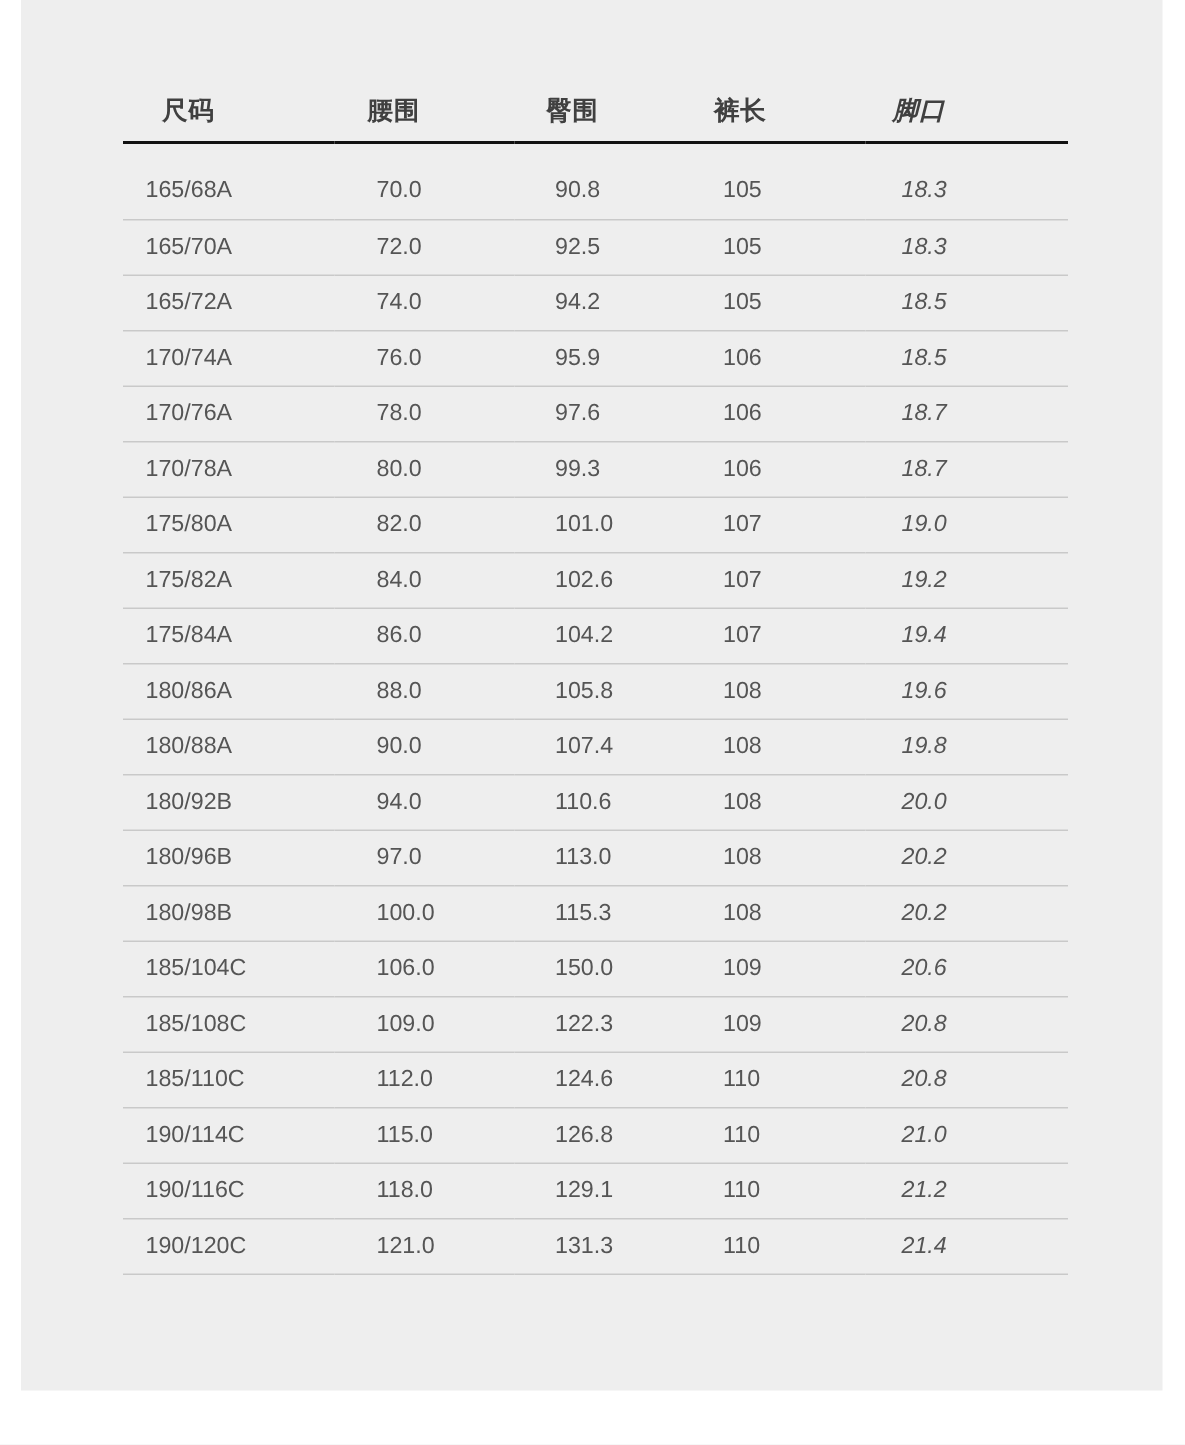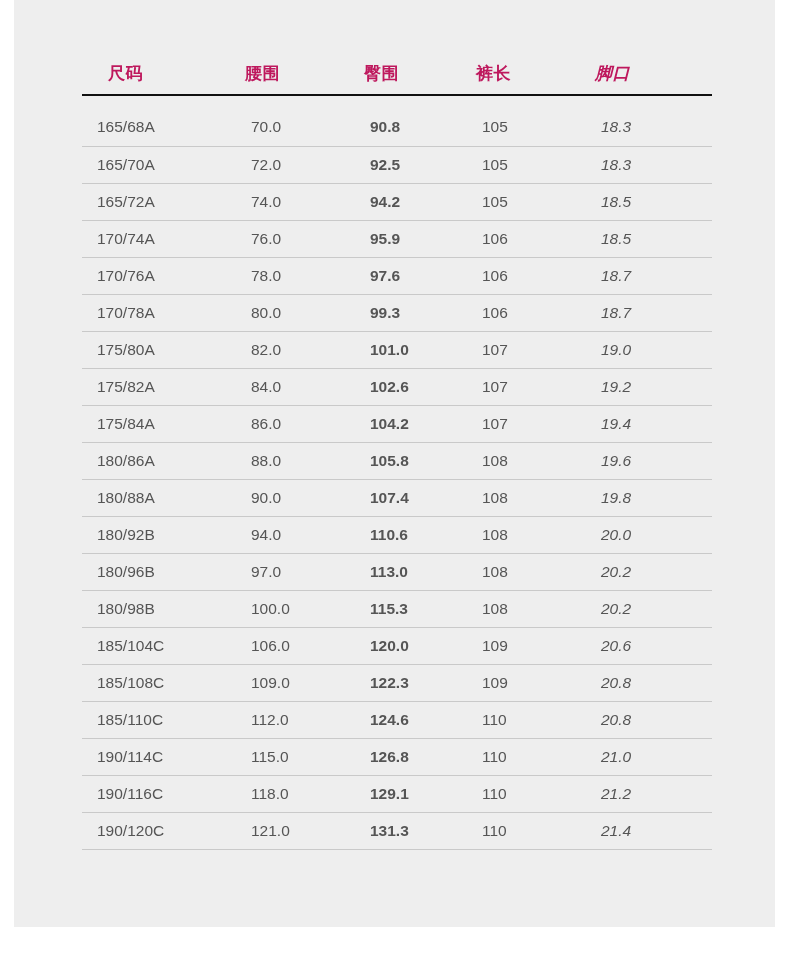--- a/index.html
+++ b/index.html
@@ -43,21 +43,21 @@
     white-space: nowrap;
   }
 
   
   thead tr {
     height: 43px;
   }
   thead th {
     font-size: 17px;
     font-weight: bold;
-    color: #be185d;
+    color: #404040;
     letter-spacing: 0.5px;
     border-bottom: 2px solid #111111;
     padding-bottom: 9px;
   }
   thead th .hcell {
     display: block;
   }
   
   thead th.col-size   .hcell { padding-left: 26px; }
   thead th.col-waist  .hcell { padding-left: 22px; }
@@ -82,21 +82,21 @@
     border-bottom: 1px solid #c9c9c9;
     padding-bottom: 6px;
     padding-top: 6px;
   }
   tbody tr.data-row td .dcell {
     display: block;
   }
   
   tbody td.col-size  .dcell { padding-left: 15px; }
   tbody td.col-waist .dcell { padding-left: 28px; }
-  tbody td.col-hip   .dcell { padding-left: 27px; font-weight: bold; }
+  tbody td.col-hip   .dcell { padding-left: 27px; }
   tbody td.col-len   .dcell { padding-left: 24px; }
   tbody td.col-cuff  .dcell { padding-left: 24px; font-style: italic; }
 
   
   col.w-size  { width: 141px; }
   col.w-waist { width: 120px; }
   col.w-hip   { width: 115px; }
   col.w-len   { width: 119px; }
   col.w-cuff  { width: 135px; }
 
@@ -384,21 +384,21 @@
           </td>
         </tr>
         <tr class="data-row">
           <td class="col-size">
             <span class="dcell">185/104C</span>
           </td>
           <td class="col-waist">
             <span class="dcell">106.0</span>
           </td>
           <td class="col-hip">
-            <span class="dcell">120.0</span>
+            <span class="dcell">150.0</span>
           </td>
           <td class="col-len">
             <span class="dcell">109</span>
           </td>
           <td class="col-cuff">
             <span class="dcell">20.6</span>
           </td>
         </tr>
         <tr class="data-row">
           <td class="col-size">

